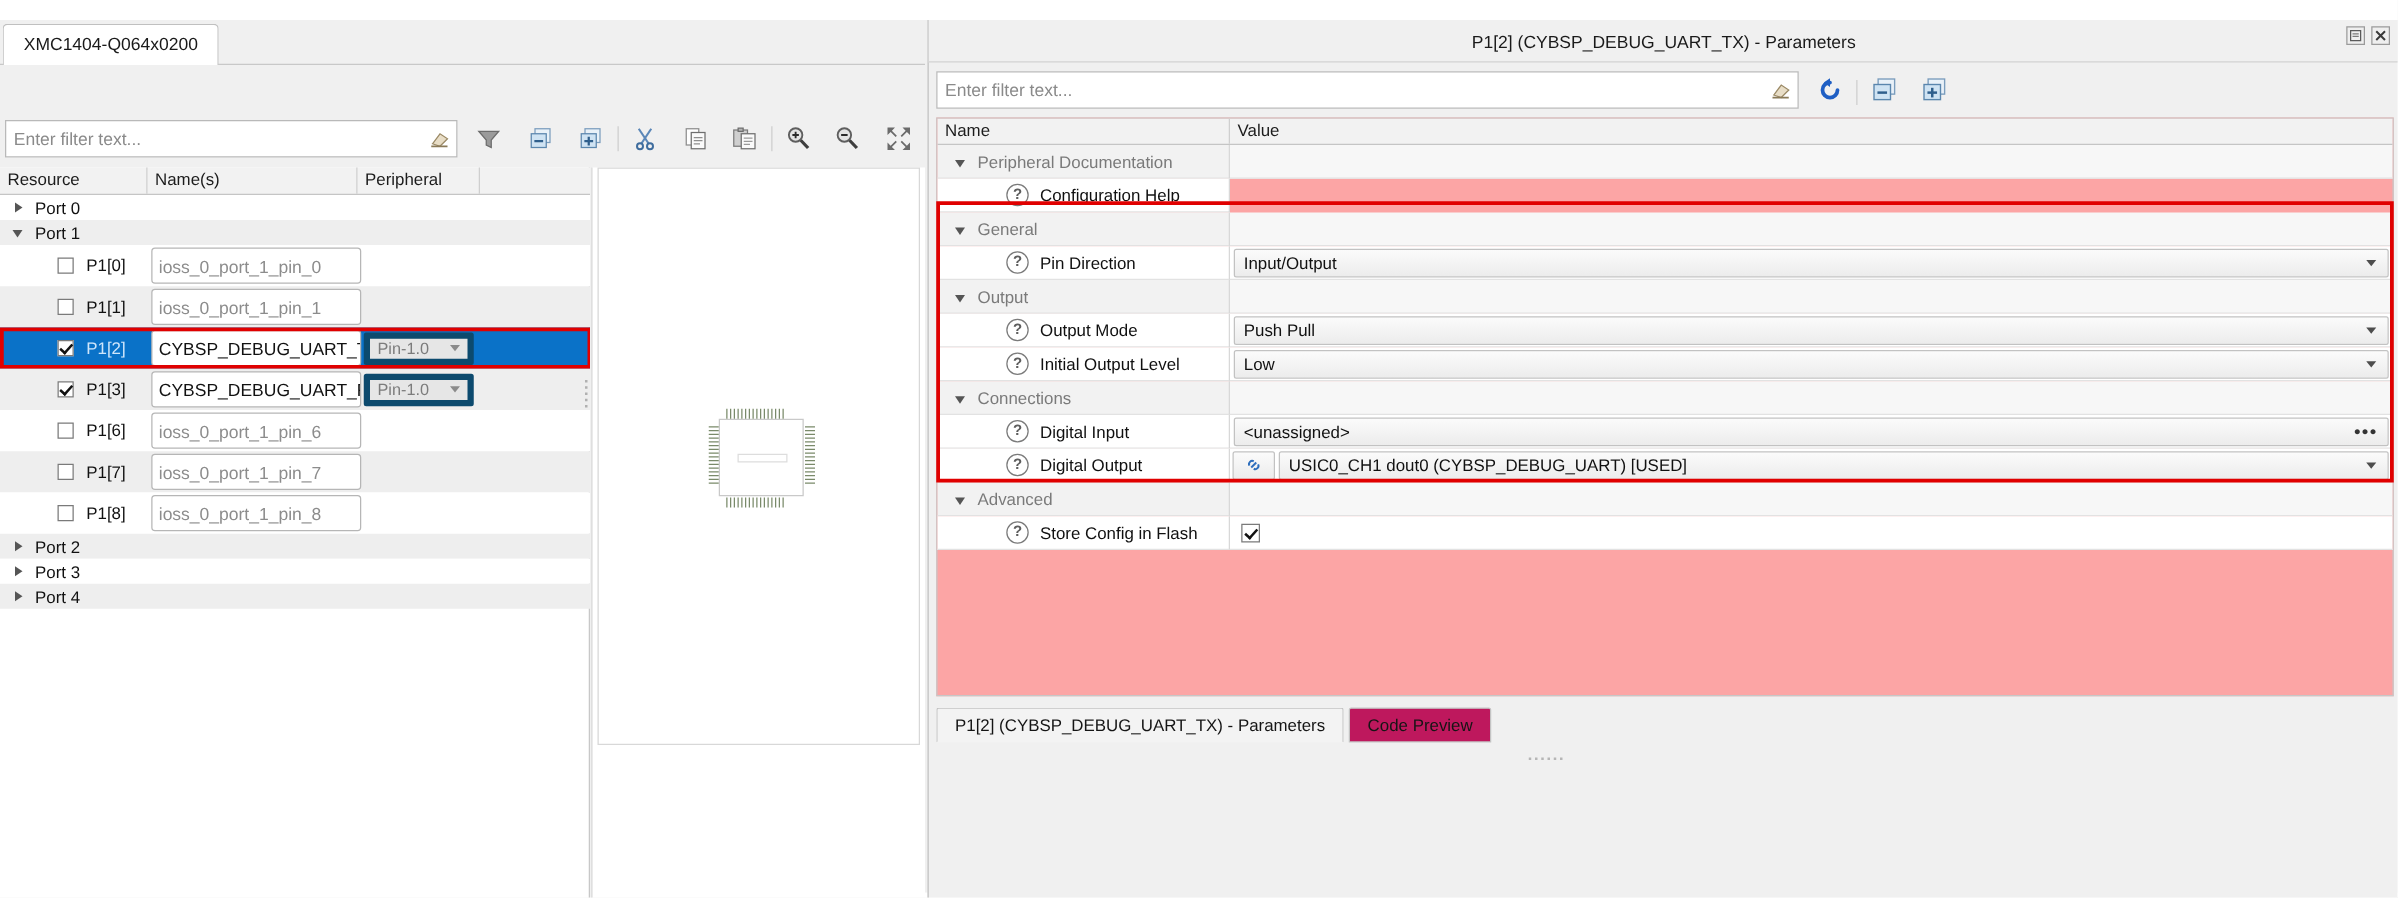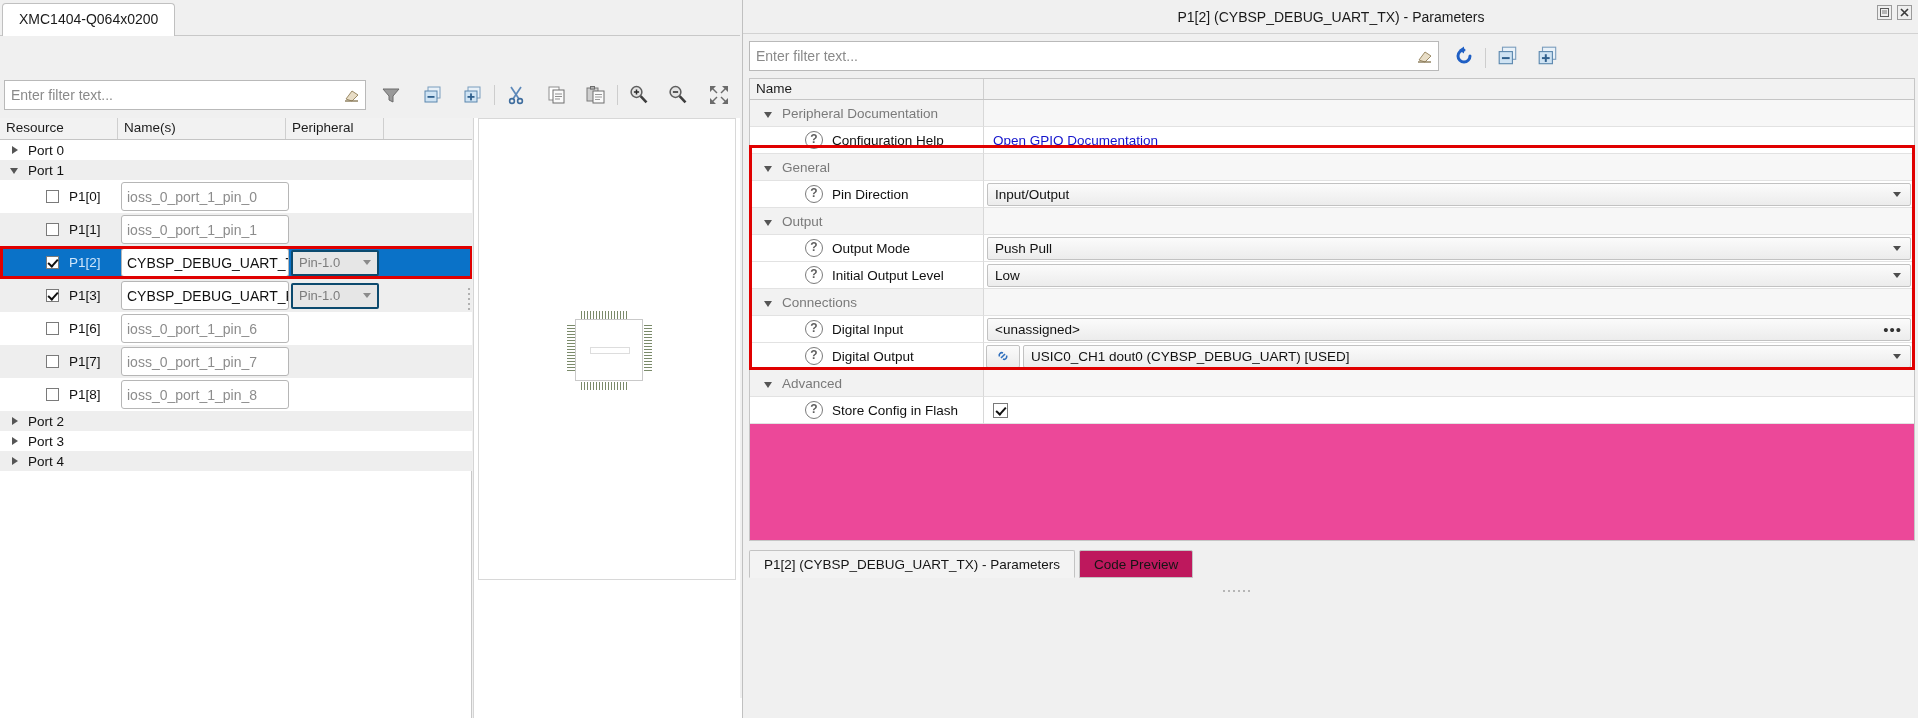--- a/index.html
+++ b/index.html
@@ -5,21 +5,21 @@
   * { box-sizing: border-box; }
   html, body {
     margin: 0; padding: 0;
     width: 1918px; height: 718px;
     overflow: hidden;
     background: #ffffff;
     font-family: "Liberation Sans", sans-serif;
     font-size: 13px;
     color: #000000;
   }
-  .app { position: relative; width: 1918px; height: 698px; background:#f0f0f0; }
+  .app { position: relative; width: 1918px; height: 698px; background:#f0f0f0;margin-top:16px; }
 
   
   .left-pane {
     position: absolute; left: 0; top: 0; width: 740px; height: 718px;
     background: #f0f0f0;
   }
   .doc-tabbar {
     position: absolute; left: 0; top: 0; width: 740px; height: 36px;
     background: #f0f0f0; border-bottom: 1px solid #c8c8c8;
   }
@@ -115,21 +115,21 @@
   }
   .pin-id { width: 52px; font-size: 13.5px; color: #111; flex:none; }
   .nm-field {
     width: 168px; height: 29px; background: #fff; border: 1px solid #b6b6b6;
     border-radius: 3px; display:flex; align-items:center; padding-left: 5px;
     font-size: 14px; color: #8c8c8c; flex: none; overflow:hidden; white-space:nowrap;
   }
   .nm-field.filled { color: #111; }
   .pers {
     width: 88px; height: 26px; margin-left: 2px; background:#e6e6e6;
-    border:2px solid #0c4a6e; border-radius:2px; display:flex; align-items:center;
+    border:5px solid #0c4a6e; border-radius:2px; display:flex; align-items:center;
     padding-left:6px; font-size: 13px; color:#7c7c7c; flex:none;
   }
   .pers .cv { margin-left: auto; margin-right: 6px; width:0;height:0;
     border-top: 5px solid #8b8b8b; border-left:4px solid transparent; border-right:4px solid transparent; }
 
   .prow.selected { background: #0a72c8 !important; }
   .prow.selected .pin-id { color: #cfe6fb; }
   .prow.selected .chk { background:#fff; }
   .row-highlight { position: absolute; left: 0; top: 0; width: 473px; height: 100%;
     border: 3px solid #e00000; pointer-events:none; }
@@ -178,21 +178,21 @@
     position: absolute; left: 6px; top: 6px; width: 690px; height: 30px;
     background:#ffffff; border: 1px solid #b9b9b9; display:flex; align-items:center;
   }
   .rp-filterbox input { border:none; outline:none; flex:1; height:26px; padding-left:6px;
     font-size: 14px; color:#3b3b3b; background:transparent; font-family:"Liberation Sans", sans-serif;}
   .rp-filterbox input::placeholder { color:#8a8a8a; }
 
   
   .params {
     position: absolute; left: 6px; top: 78px; width: 1166px; height: 463px;
-    background:#ec4899; border: 1px solid #c6c6c6;
+    background:#fca5a5; border: 1px solid #c6c6c6;
   }
   .params-head { height: 21px; background:#f2f2f2; border-bottom:1px solid #c5c5c5; display:flex; }
   .params-head .ph { height: 20px; padding: 2px 0 0 6px; font-size:13.5px; color:#1c1c1c; }
   .ph.n { width: 234px; border-right: 1px solid #cfcfcf; }
   .ph.v { flex: 1; }
 
   .prow2 { display: flex; height: 27px; align-items: stretch; }
   .prow2 .ncell {
     width: 234px; display:flex; align-items:center;
     border-right: 1px solid #d8d8d8; border-bottom: 1px solid #e2e2e2;
@@ -541,36 +541,34 @@
             <rect x="2" y="6" width="12" height="11" fill="#cfe3f3" stroke="#5a86ad"></rect>
             <rect x="4.5" y="11" width="7" height="1.8" fill="#2f5f8c"></rect>
             <rect x="7.1" y="8.4" width="1.8" height="7" fill="#2f5f8c"></rect>
           </svg>
       </div>
     </div>
 
     <div class="params">
       <div class="params-head">
         <div class="ph n">Name</div>
+        <div class="ph v">Value</div>
       </div>
       <div id="params-body">
           <div class="prow2 section">
             <div class="ncell">
               <span class="sec-tw"></span>
               <span class="sec-label">Peripheral Documentation</span>
             </div>
             <div class="vcell"></div>
           </div>
           <div class="prow2">
             <div class="ncell">
               <span class="qmark">?</span>
               <span class="pname">Configuration Help</span>
-            </div>
-            <div class="vcell">
-              <a class="link" href="#">Open GPIO Documentation</a>
             </div>
           </div>
           <div class="prow2 section">
             <div class="ncell">
               <span class="sec-tw"></span>
               <span class="sec-label">General</span>
             </div>
             <div class="vcell"></div>
           </div>
           <div class="prow2">

